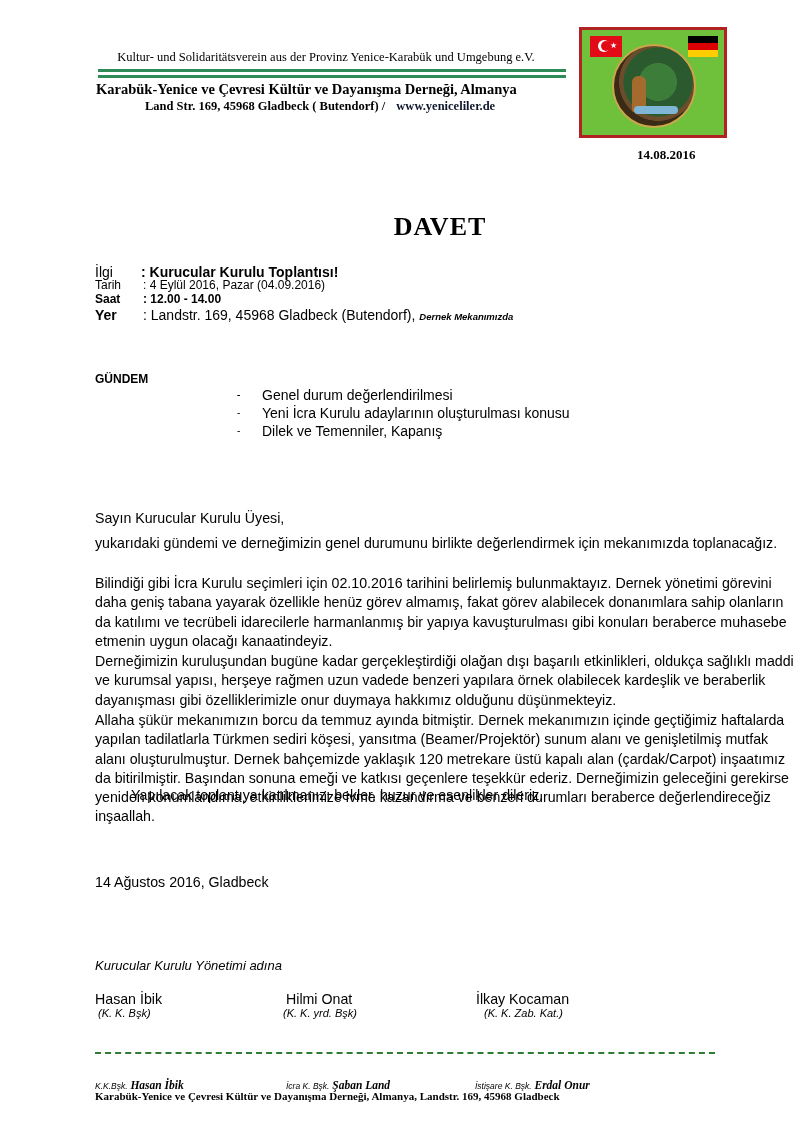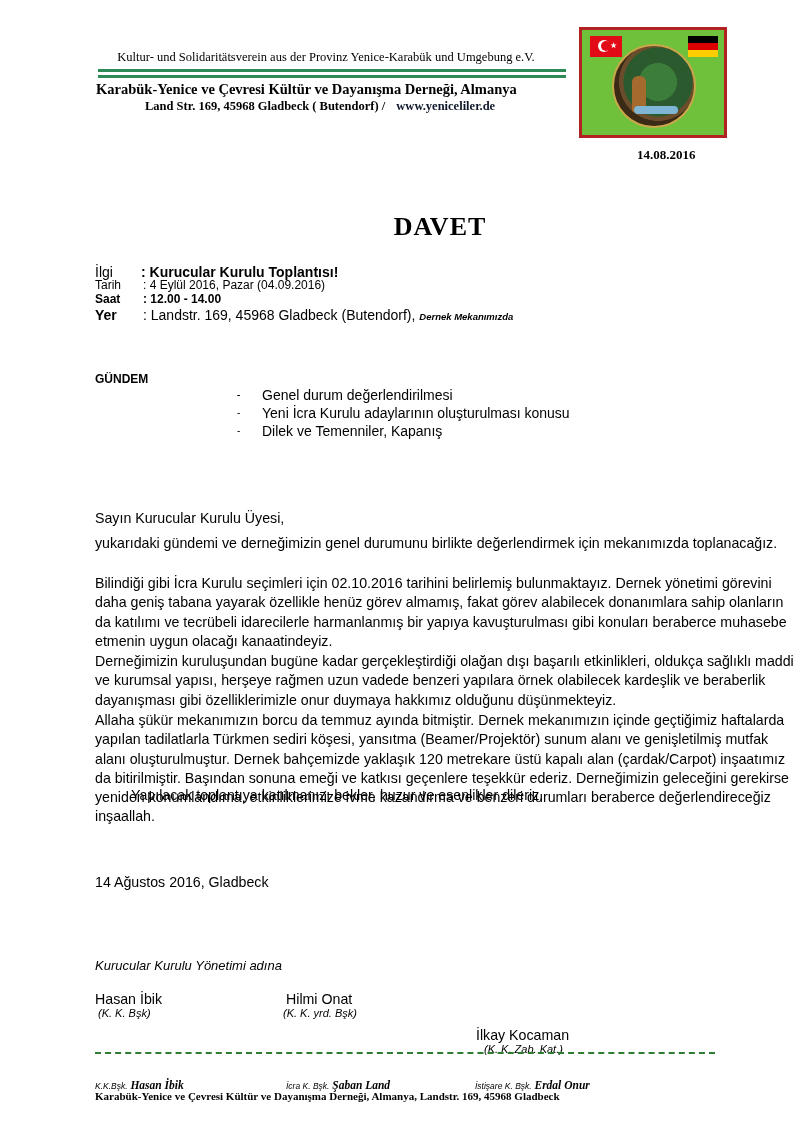--- a/index.html
+++ b/index.html
@@ -61,21 +61,21 @@
   #p5 { top:786px;margin-left:36px; }
   #place-date { top:873px; }
 
   #sign-intro { left:95px; top:958px; font-size:13px; font-style:italic; }
   .signer { top:991px; font-size:14.2px; white-space:nowrap; }
   .signer .role { display:block; font-size:11px; font-style:italic; margin-top:0px; }
   #signer-1 { left:95px; }
   #signer-1 .role { padding-left:3px; }
   #signer-2 { left:286px; }
   #signer-2 .role { margin-left:-3px; }
-  #signer-3 { left:476px;margin-top:36px; }
+  #signer-3 { left:476px; }
   #signer-3 .role { padding-left:8px; }
 
   
   #foot-dash { left:95px; top:1052px; width:620px; height:0; border-top:2px dashed #2e7d32; }
   #foot-line1 { left:95px; top:1062px; font-size:11px; font-weight:bold; white-space:nowrap;margin-top:28px; }
   #foot-line2 { left:95px; top:1079px; font-size:10px; white-space:nowrap; width:640px; }
   #foot-line2 .f { position:absolute; top:0; }
   #foot-line2 .small { font-size:8.5px; font-style:italic; font-family:"Liberation Sans", sans-serif; }
   #foot-line2 .nm { font-size:11.5px; font-weight:bold; font-style:italic; font-family:"Liberation Serif", serif; }
 </style>

